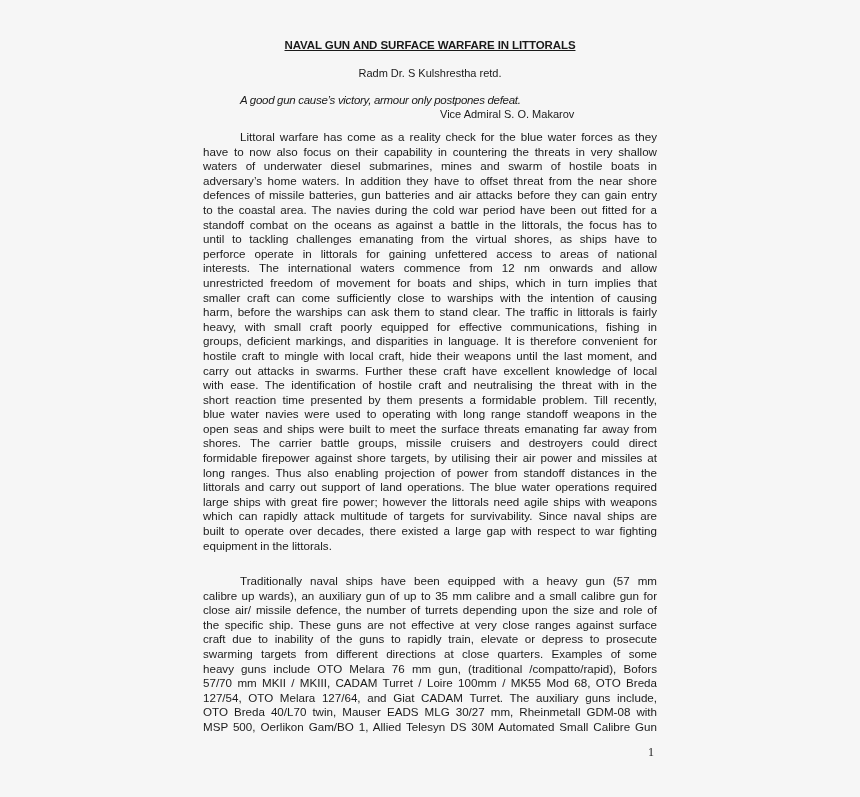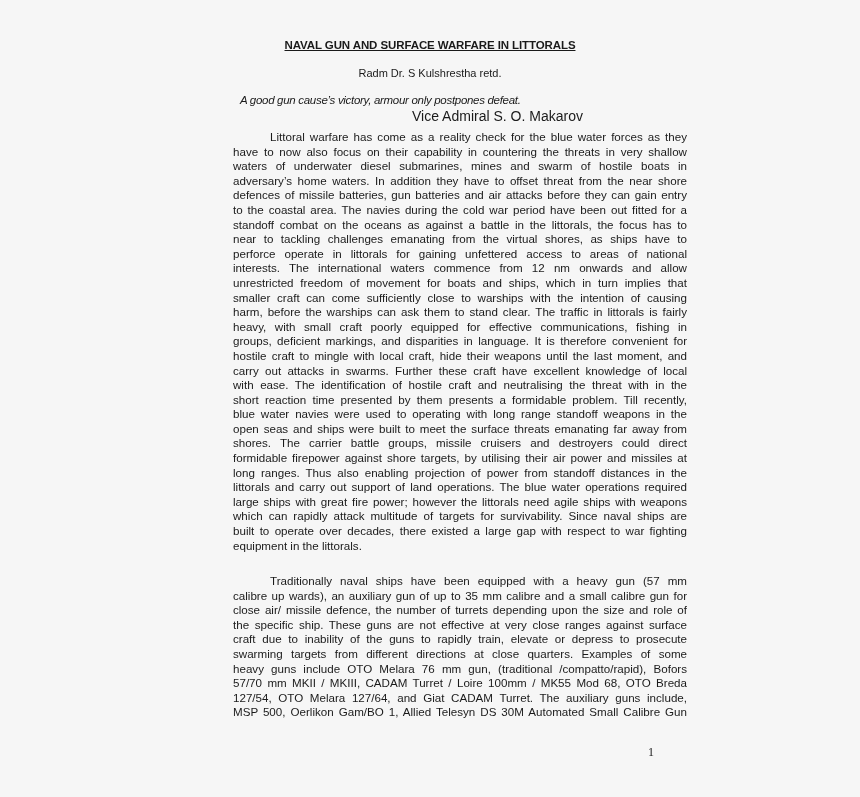--- a/index.html
+++ b/index.html
@@ -45,29 +45,28 @@
       position: absolute;
       top: 94px;
       left: 240px;
       font-size: 11.5px;
       font-style: italic;
       letter-spacing: -0.3px;
     }
     .quote-attrib {
       position: absolute;
       top: 108px;
-      left: 412px;
-      font-size: 14px;
+      left: 440px;
+      font-size: 11px;
     }
     .para {
       position: absolute;
       left: 203px;
       width: 454px;
       font-size: 11.6px;
-      margin-left: 30px;
     }
     .line {
       display: block;
       height: 14.6px;
       line-height: 14.6px;
       text-align: justify;
       text-align-last: justify;
       white-space: nowrap;
       overflow: visible;
     }
@@ -97,21 +96,21 @@
   <div class="quote-attrib">Vice Admiral S. O. Makarov</div>
 
   <div class="para p1">
     <span class="line indent">Littoral warfare has come as a reality check for the blue water forces as they</span>
     <span class="line">have to now also focus on their capability in countering the threats in very shallow</span>
     <span class="line">waters of underwater diesel submarines, mines and swarm of hostile boats in</span>
     <span class="line">adversary’s home waters. In addition they have to offset threat from the near shore</span>
     <span class="line">defences of missile batteries, gun batteries and air attacks before they can gain entry</span>
     <span class="line">to the coastal area. The navies during the cold war period have been out fitted for a</span>
     <span class="line">standoff combat on the oceans as against a battle in the littorals, the focus has to</span>
-    <span class="line">near to tackling challenges emanating from the virtual shores, as ships have to</span>
+    <span class="line">until to tackling challenges emanating from the virtual shores, as ships have to</span>
     <span class="line">perforce operate in littorals for gaining unfettered access to areas of national</span>
     <span class="line">interests.  The international waters commence from 12 nm onwards and allow</span>
     <span class="line">unrestricted freedom of movement for boats and ships, which in turn implies that</span>
     <span class="line">smaller craft can come sufficiently close to warships with the intention of causing</span>
     <span class="line">harm, before the warships can ask them to stand clear. The traffic in littorals is fairly</span>
     <span class="line">heavy, with small craft poorly equipped for effective communications, fishing in</span>
     <span class="line">groups, deficient markings, and disparities in language. It is therefore convenient for</span>
     <span class="line">hostile craft to mingle with local craft, hide their weapons until the last moment, and</span>
     <span class="line">carry out attacks in swarms. Further these craft have excellent knowledge of local</span>
     <span class="line">with ease. The identification of hostile craft and neutralising the threat with in the</span>
@@ -131,17 +130,18 @@
   <div class="para p2">
     <span class="line indent">Traditionally naval ships have been equipped with a heavy gun (57 mm</span>
     <span class="line">calibre up wards), an auxiliary gun of up to 35 mm calibre and a small calibre gun for</span>
     <span class="line">close air/ missile defence, the number of turrets depending upon the size and role of</span>
     <span class="line">the specific ship. These guns are not effective at very close ranges against surface</span>
     <span class="line">craft due to inability of the guns to rapidly train, elevate or depress to prosecute</span>
     <span class="line">swarming targets from different directions at close quarters. Examples of some</span>
     <span class="line">heavy guns include OTO Melara 76 mm gun, (traditional /compatto/rapid), Bofors</span>
     <span class="line">57/70 mm MKII / MKIII, CADAM Turret / Loire 100mm / MK55 Mod 68, OTO Breda</span>
     <span class="line">127/54, OTO Melara 127/64, and Giat CADAM Turret. The auxiliary guns include,</span>
+    <span class="line">OTO Breda 40/L70 twin, Mauser EADS MLG 30/27 mm, Rheinmetall GDM-08 with</span>
     <span class="line">MSP 500, Oerlikon Gam/BO 1, Allied Telesyn DS 30M Automated Small Calibre Gun</span>
   </div>
 
   <div class="page-number">1</div>
 </div>
 
 </body></html>

